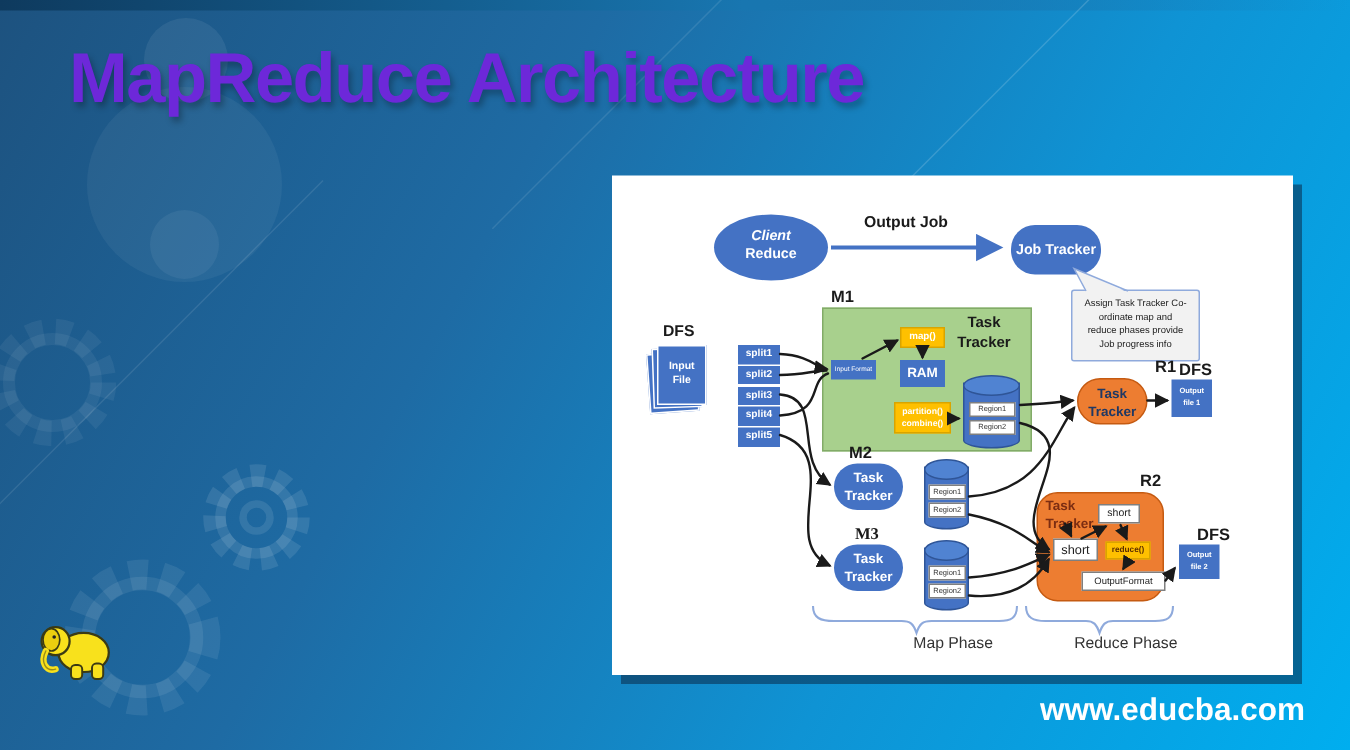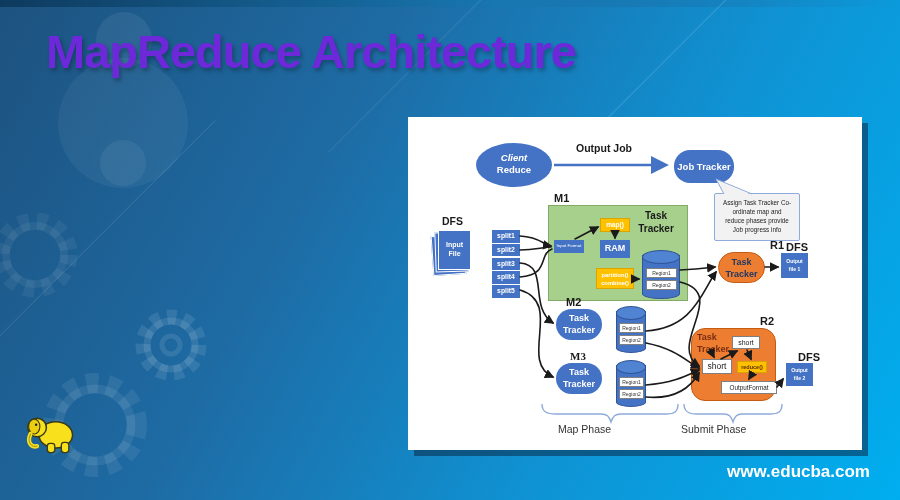--- a/index.html
+++ b/index.html
@@ -15,21 +15,21 @@
   .deco { position:absolute; pointer-events:none; }
   .circ { border-radius:50%; background:rgba(255,255,255,0.05); }
   .diag { width:1px; background:rgba(255,255,255,0.16); transform:rotate(45deg); transform-origin:top left; }
 
   
   .title { position:absolute; left:46px; top:24px; color:#6d28d9; font-size:47px; font-weight:bold;
     letter-spacing:-1px; text-shadow:2px 3px 4px rgba(0,0,0,0.28); }
 
   
   .site { position:absolute; left:640px; top:462px; width:230px; text-align:right;
-    color:#fff; font-size:17px; font-weight:bold; }
+    color:#fff; font-size:21px; font-weight:bold; }
   .logo { position:absolute; left:26px; top:402px; width:230px; height:90px; }
   .logo .brand { position:absolute; left:48px; top:4px; font-size:40px; font-weight:bold; color:#54b9e9;
     letter-spacing:-1px;
     text-shadow:-2px -2px 0 #0d2f50,2px -2px 0 #0d2f50,-2px 2px 0 #0d2f50,2px 2px 0 #0d2f50,0 4px 0 #0d2f50; }
   .logo .sub { position:absolute; left:26px; top:44px; font-size:21px; font-weight:bold; font-style:italic; color:#ffd400;
     letter-spacing:0.5px;
     text-shadow:-1.5px -1.5px 0 #14324e,1.5px -1.5px 0 #14324e,-1.5px 1.5px 0 #14324e,1.5px 1.5px 0 #14324e,0 3px 0 #14324e; }
   .elephant { position:absolute; left:-2px; top:6px; }
 
   
@@ -55,21 +55,21 @@
   .cyl::before { content:""; position:absolute; left:-1px; right:-1px; top:-6px; height:12px;
     background:#5083d2; border:1px solid #2f5597; border-radius:50%; }
   .region { background:#fff; border:1px solid #7f7f7f; color:#333; font-size:5px; line-height:8px;
     text-align:center; z-index:2; }
 
   .split { position:static !important; width:28px; height:12.5px; margin-bottom:1.3px; background:#4472c4;
     color:#fff; font-size:6.8px; line-height:12.5px; text-align:center; font-weight:bold; }
   .splits-wrap { left:84px; top:113px; width:28px; }
 
   .stack-page { background:#4472c4; border:1px solid #fff; }
-  .phase-lbl { color:#333; font-size:10.5px; font-weight:normal; text-align:left; }
+  .phase-lbl { color:#333; font-size:10.5px; font-weight:normal; text-align:right; }
   svg.overlay { left:0; top:0; z-index:5; pointer-events:none; }
 </style>
 </head>
 <body>
 
 <div class="topbar deco"></div>
 <div class="deco circ" style="left:58px; top:58px; width:130px; height:130px;"></div>
 <div class="deco circ" style="left:96px; top:12px; width:56px; height:56px; background:rgba(255,255,255,0.07);"></div>
 <div class="deco circ" style="left:100px; top:140px; width:46px; height:46px; background:rgba(255,255,255,0.06);"></div>
 <div class="deco diag" style="left:765px; top:-40px; height:420px;"></div>
@@ -198,21 +198,21 @@
   <div class="white-box" style="left:294px; top:242px; width:30px; height:15px; font-size:8.5px; line-height:13px;">short</div>
   <div class="yellow" style="left:329px; top:244px; width:30px; height:12px; font-size:5.5px; line-height:10px; color:#5a2d00;">reduce()</div>
   <div class="white-box" style="left:313px; top:264px; width:56px; height:13px; font-size:6.3px; line-height:11px;">OutputFormat</div>
   <div class="lbl" style="left:390px; top:234px;">DFS</div>
   <div class="node" style="left:378px; top:246px; width:27px; height:23px; font-size:5px; line-height:1.5; padding-top:4px;">
     <div style="position:static;">Output</div>
     <div style="position:static;">file 2</div>
   </div>
 
   <div class="phase-lbl" style="left:150px; top:306px; width:104px;">Map Phase</div>
-  <div class="phase-lbl" style="left:273px; top:306px; width:104px;">Submit Phase</div>
+  <div class="phase-lbl" style="left:273px; top:306px; width:104px;">Reduce Phase</div>
 
   <svg class="overlay" width="454" height="333" viewBox="0 0 454 333">
     <defs>
       <marker id="ab" markerWidth="7" markerHeight="7" refX="5" refY="3" orient="auto">
         <path d="M0,0 L6,3 L0,6 z" fill="#1a1a1a"></path>
       </marker>
       <marker id="bb" markerWidth="8" markerHeight="8" refX="5.5" refY="3.5" orient="auto">
         <path d="M0,0 L7,3.5 L0,7 z" fill="#4472c4"></path>
       </marker>
     </defs>

